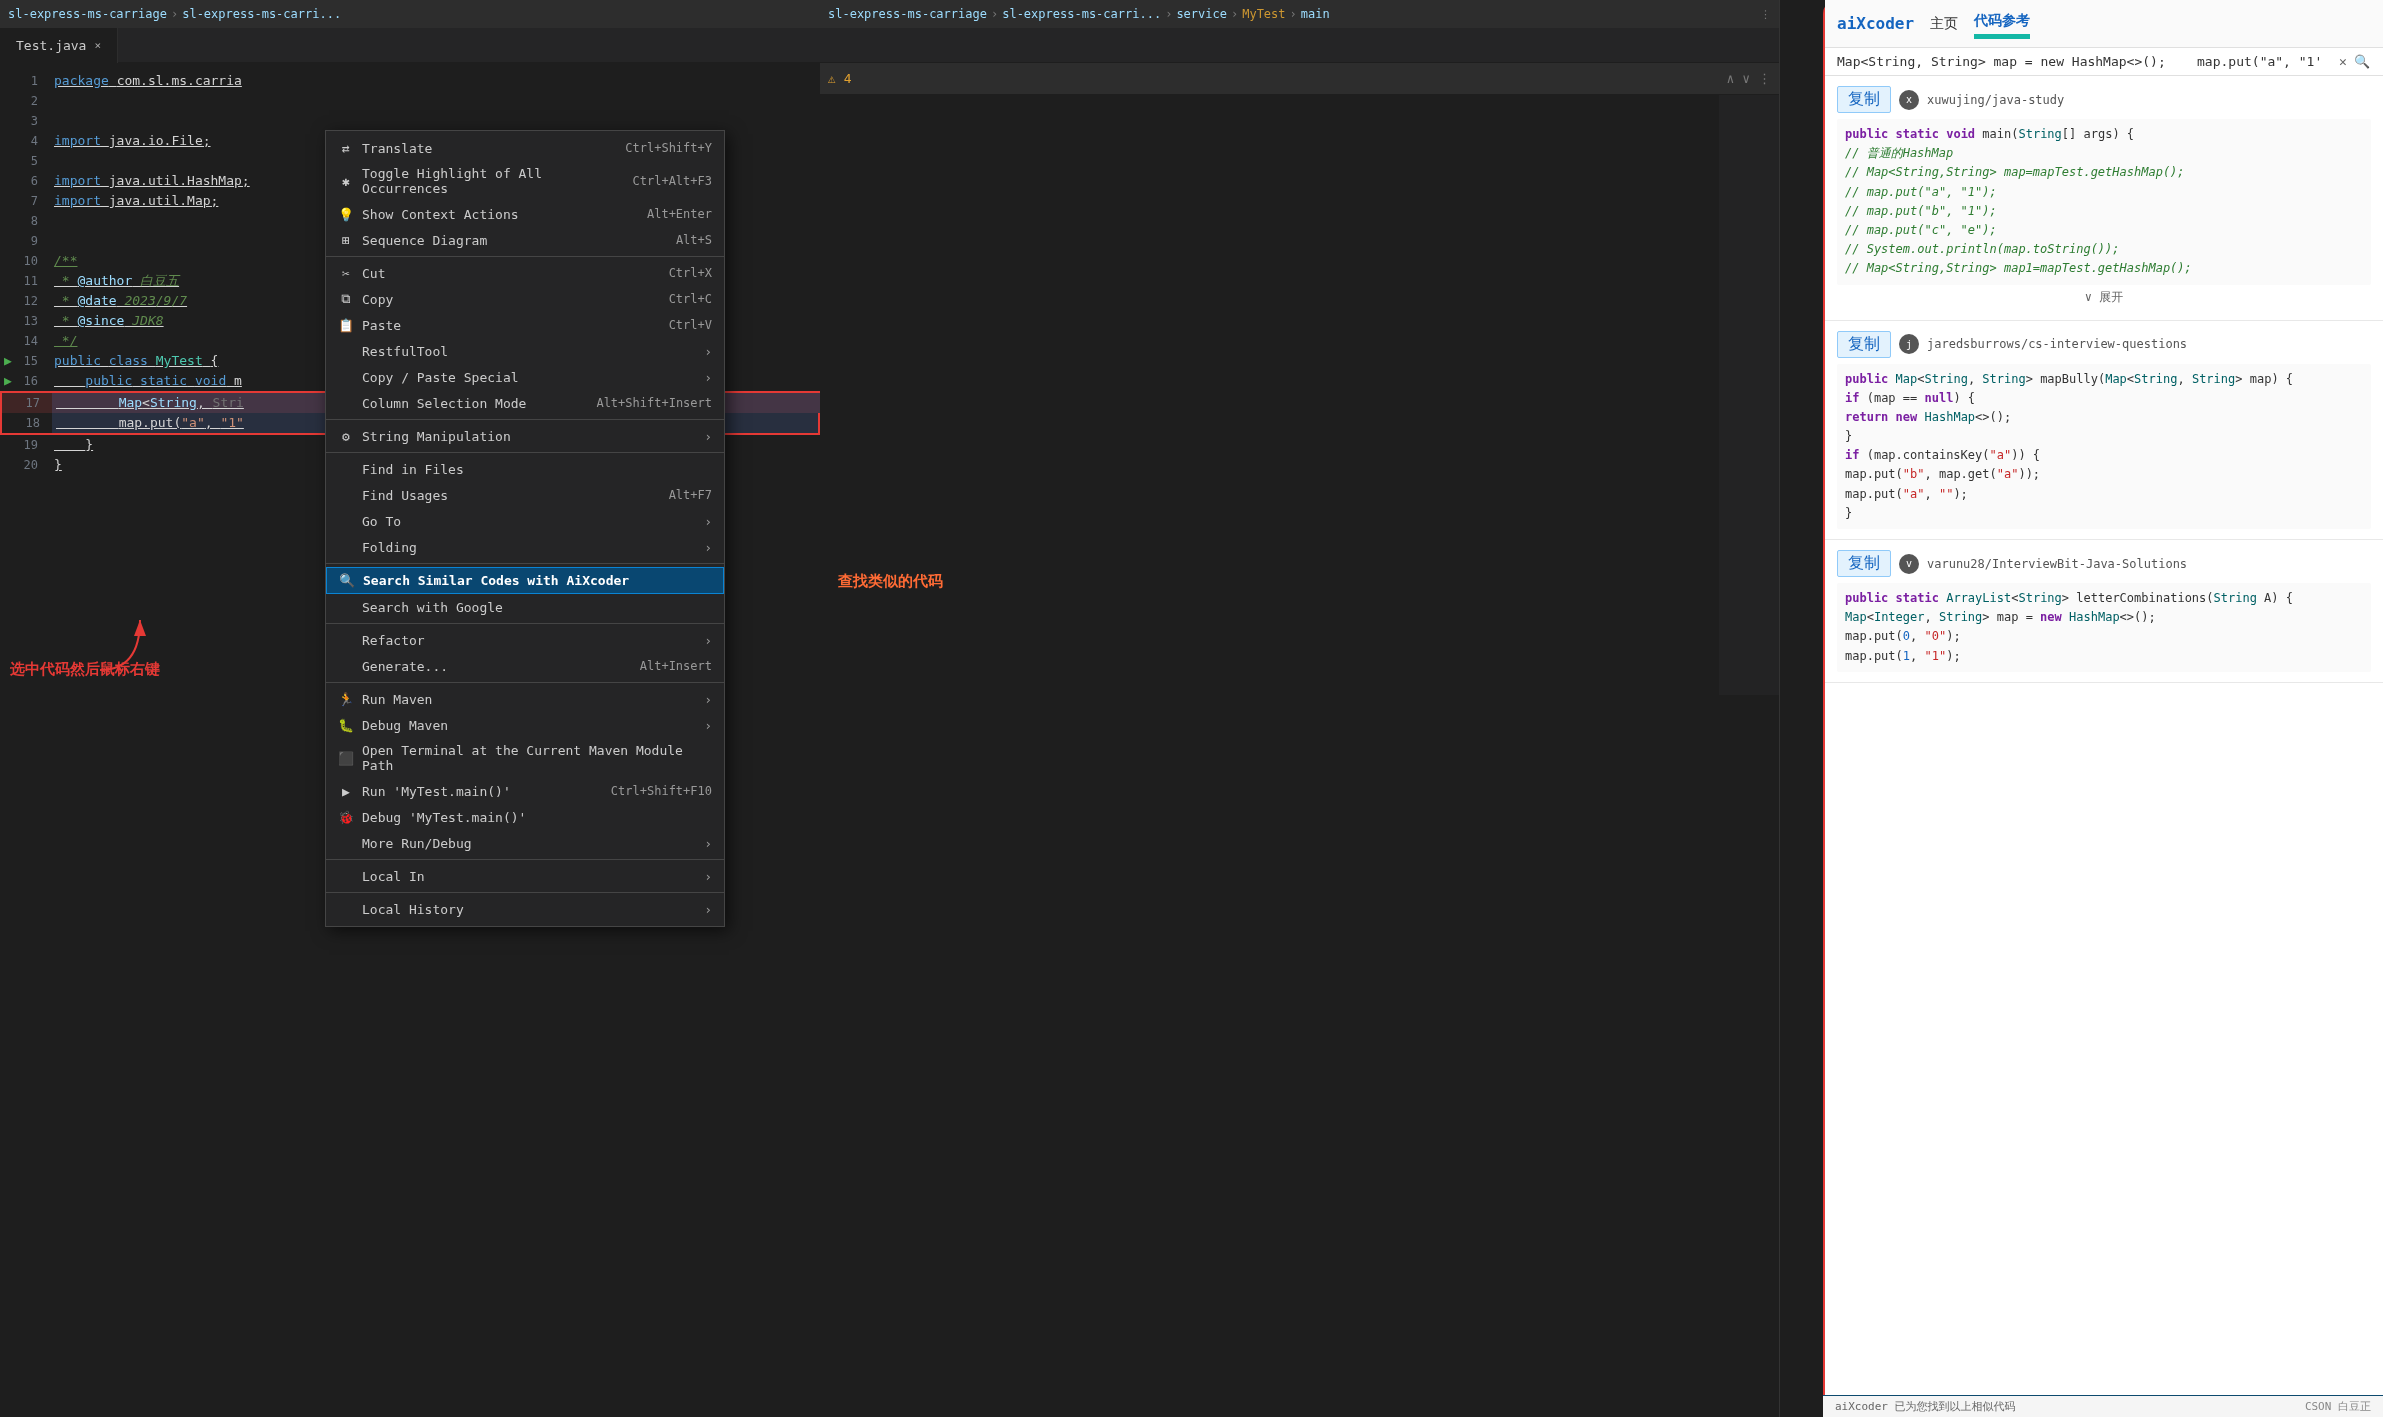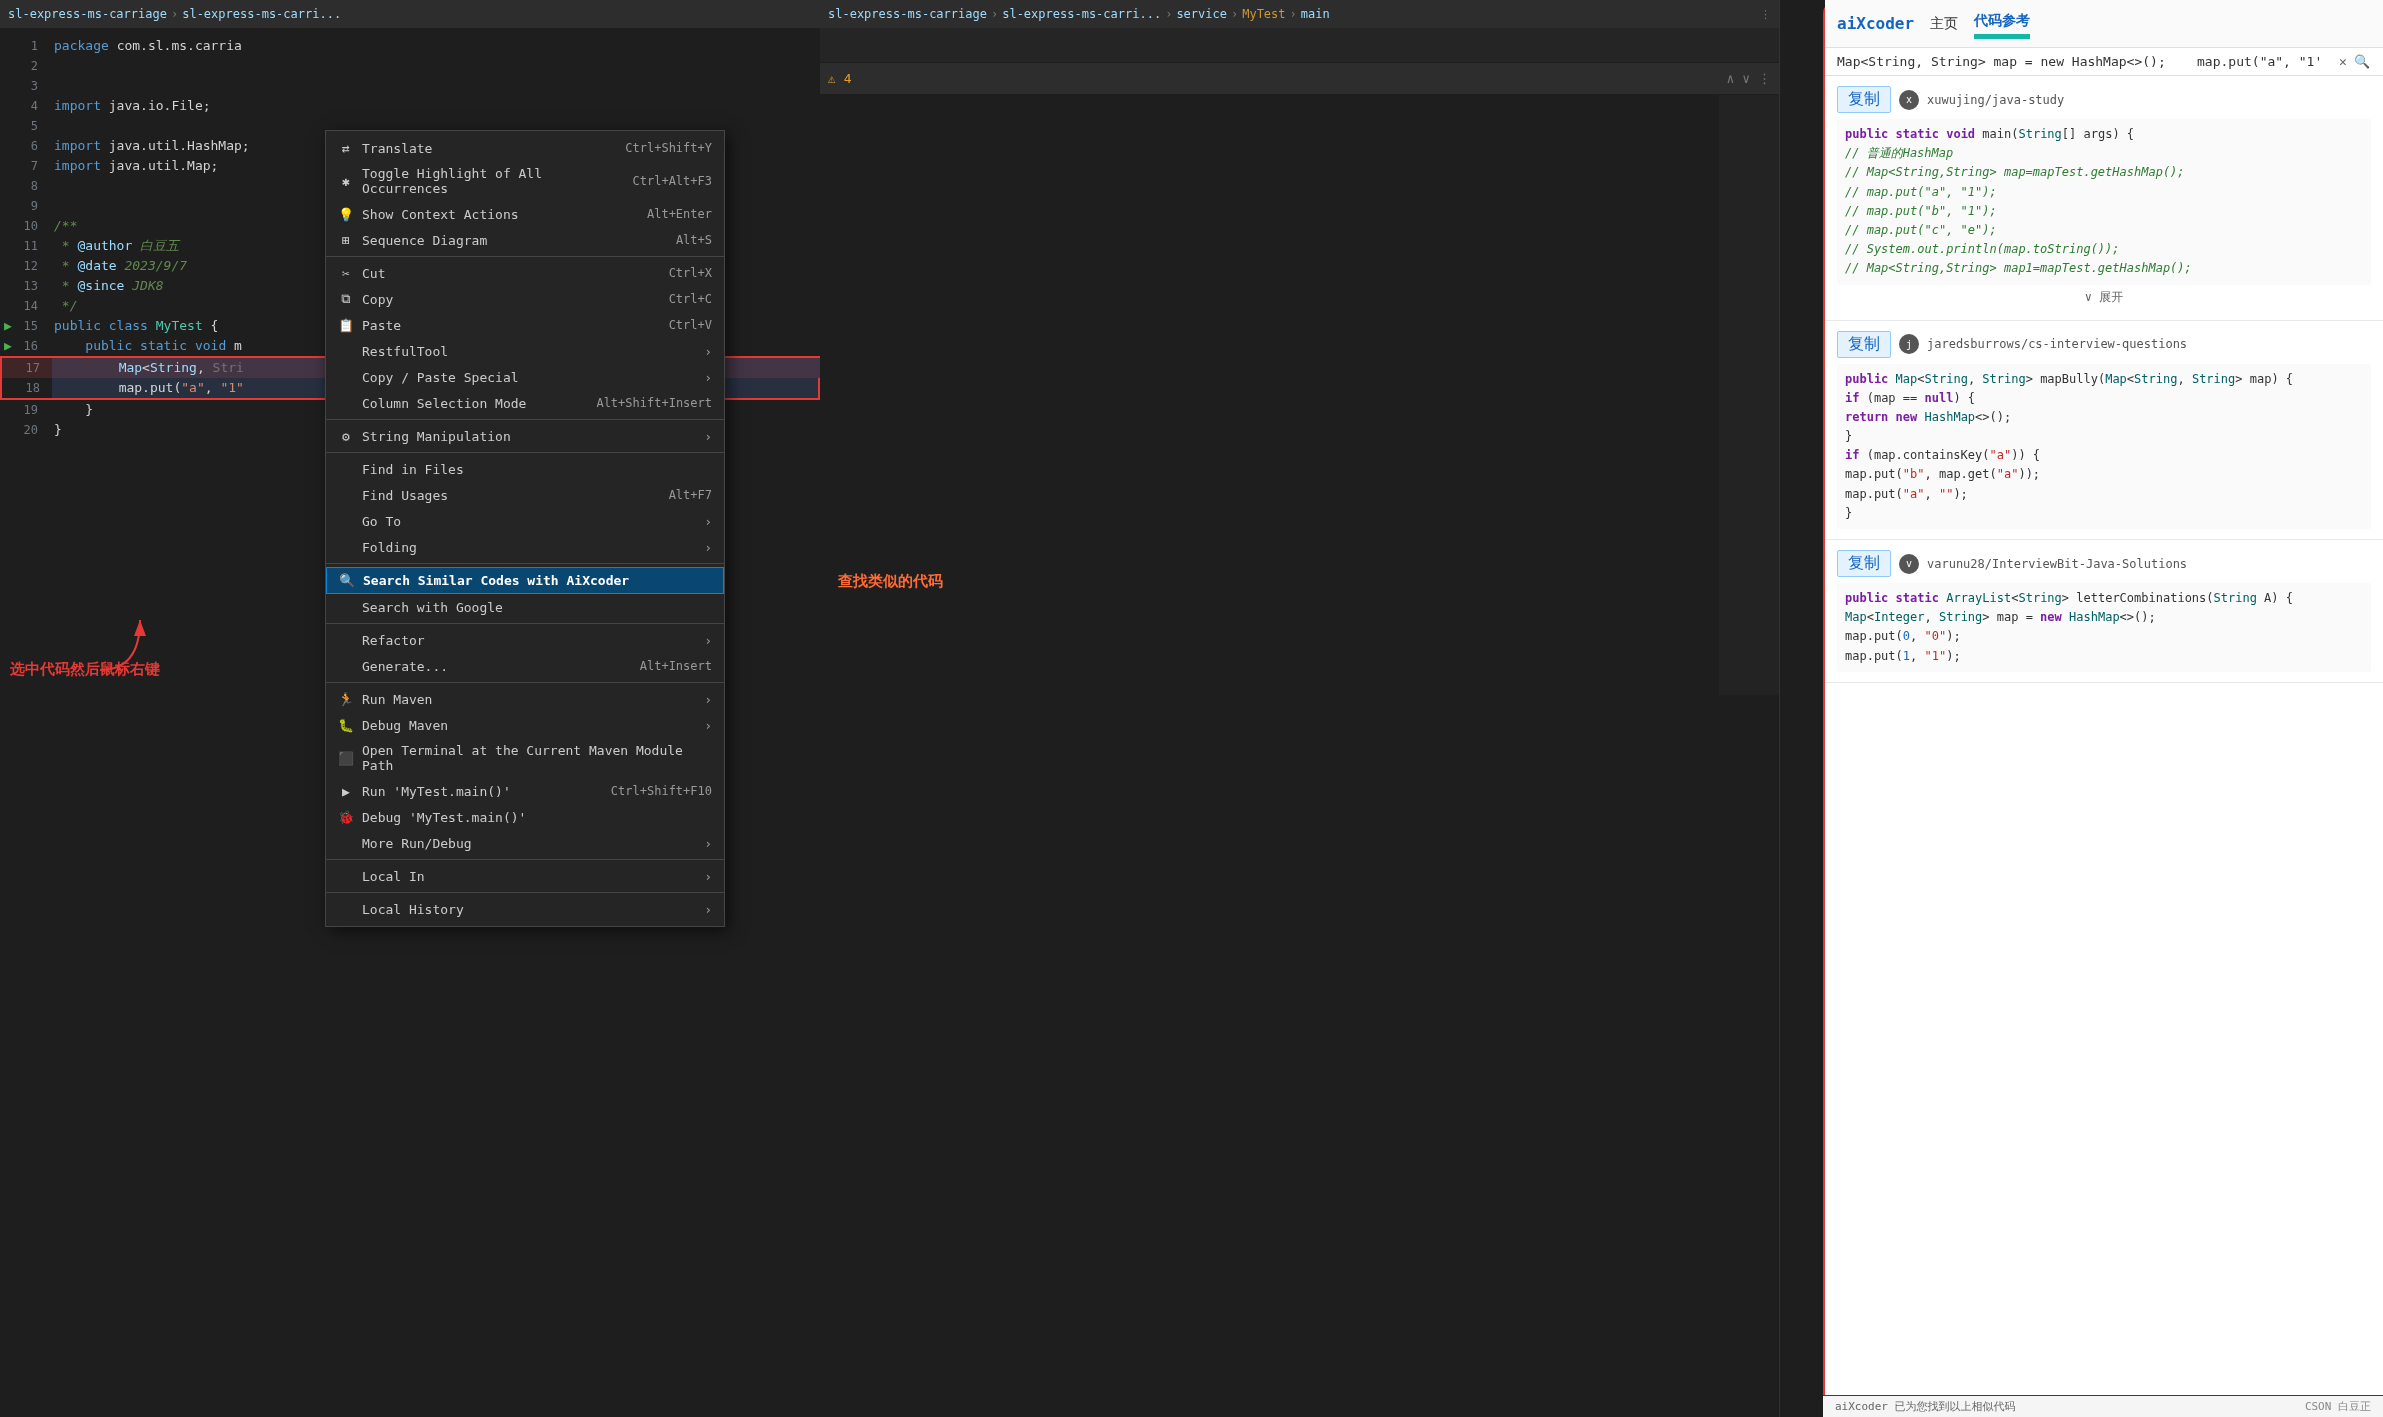--- a/index.html
+++ b/index.html
@@ -82,20 +82,21 @@
       color: #6e7681;
       font-size: 12px;
       user-select: none;
       flex-shrink: 0;
     }
 
     .line-content {
       flex: 1;
       white-space: pre;
       padding-left: 4px;
+      text-decoration: underline;
     }
 
     .kw { color: #569cd6; }
     .str { color: #ce9178; }
     .comment { color: #608b4e; font-style: italic; }
     .tag-kw { color: #9cdcfe; }
     .red-box-line {
       background: rgba(255,80,80,0.15);
       border: 1px solid #ff5555;
     }
@@ -347,20 +348,26 @@
 </head>
 <body>
 
 <div class="editor-area">
   <div class="breadcrumb-bar">
     <span style="color:#9cdcfe;">sl-express-ms-carriage</span>
     <span class="breadcrumb-sep">›</span>
     <span style="color:#9cdcfe;">sl-express-ms-carri...</span>
   </div>
 
+  <div class="tab-bar">
+    <div class="tab">
+      <span>Test.java</span>
+      <span class="tab-close">×</span>
+    </div>
+  </div>
 
   <div class="code-editor">
     <div class="code-line">
       <span class="line-num">1</span>
       <span class="line-content"><span class="kw">package</span> <span>com.sl.ms.carria</span></span>
     </div>
     <div class="code-line">
       <span class="line-num">2</span>
       <span class="line-content"></span>
     </div>

